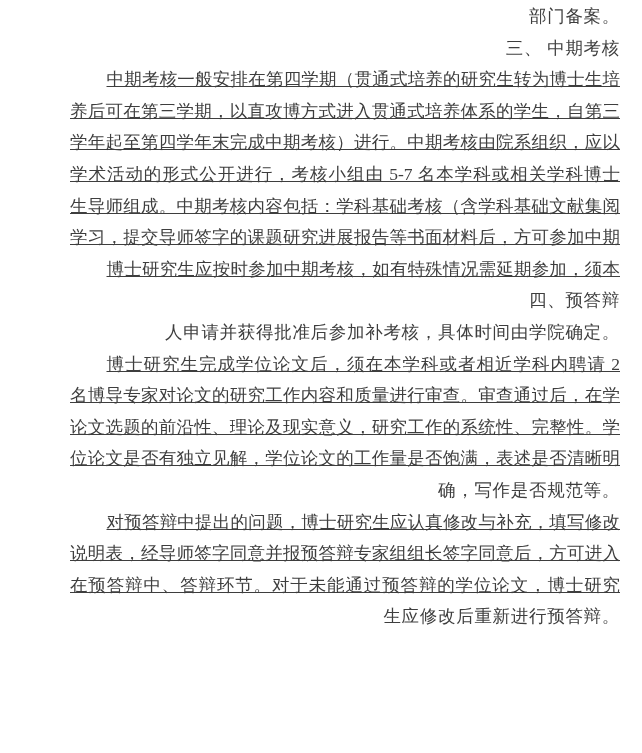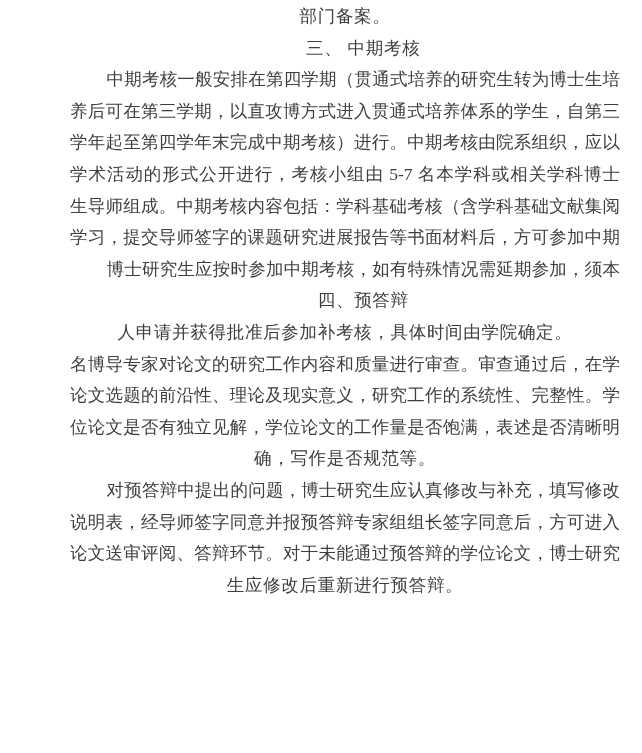--- a/index.html
+++ b/index.html
@@ -22,29 +22,30 @@
     font-family: "Liberation Serif", "DejaVu Serif", serif;
     font-size: 17.5px;
     line-height: 31.6px;
     color: #3e3e3e;
     -webkit-font-smoothing: antialiased;
   }
   .line {
     height: 31.6px;
     letter-spacing: 0.7px;
     white-space: nowrap;
-    text-align: center;
+    text-align: right;
   }
   .line.fill {
     letter-spacing: 0;
     white-space: normal;
     text-align: justify;
     text-align-last: justify;
     text-justify: inter-character;
     overflow: hidden;
+    text-decoration: underline;
   }
   .line.ind {
     text-indent: 36.5px;
   }
 </style>
 </head>
 <body>
 
 <div class="page">
   <div class="textblock">
@@ -52,22 +53,23 @@
     <div class="line ind">三、 中期考核</div>
     <div class="line ind fill">中期考核一般安排在第四学期（贯通式培养的研究生转为博士生培</div>
     <div class="line fill">养后可在第三学期，以直攻博方式进入贯通式培养体系的学生，自第三</div>
     <div class="line fill">学年起至第四学年末完成中期考核）进行。中期考核由院系组织，应以</div>
     <div class="line fill">学术活动的形式公开进行，考核小组由 5-7 名本学科或相关学科博士</div>
     <div class="line fill">生导师组成。中期考核内容包括：学科基础考核（含学科基础文献集阅</div>
     <div class="line fill">学习，提交导师签字的课题研究进展报告等书面材料后，方可参加中期</div>
     <div class="line ind fill">博士研究生应按时参加中期考核，如有特殊情况需延期参加，须本</div>
     <div class="line ind">四、预答辩</div>
     <div class="line">人申请并获得批准后参加补考核，具体时间由学院确定。</div>
+    <div class="line ind fill">博士研究生完成学位论文后，须在本学科或者相近学科内聘请 2</div>
     <div class="line fill">名博导专家对论文的研究工作内容和质量进行审查。审查通过后，在学</div>
     <div class="line fill">论文选题的前沿性、理论及现实意义，研究工作的系统性、完整性。学</div>
     <div class="line fill">位论文是否有独立见解，学位论文的工作量是否饱满，表述是否清晰明</div>
     <div class="line">确，写作是否规范等。</div>
     <div class="line ind fill">对预答辩中提出的问题，博士研究生应认真修改与补充，填写修改</div>
     <div class="line fill">说明表，经导师签字同意并报预答辩专家组组长签字同意后，方可进入</div>
-    <div class="line fill">论文送审评阅、答辩环节。对于未能通过预答辩的学位论文，博士研究</div>
+    <div class="line fill">在预答辩中、答辩环节。对于未能通过预答辩的学位论文，博士研究</div>
     <div class="line">生应修改后重新进行预答辩。</div>
   </div>
 </div>
 
 </body></html>

